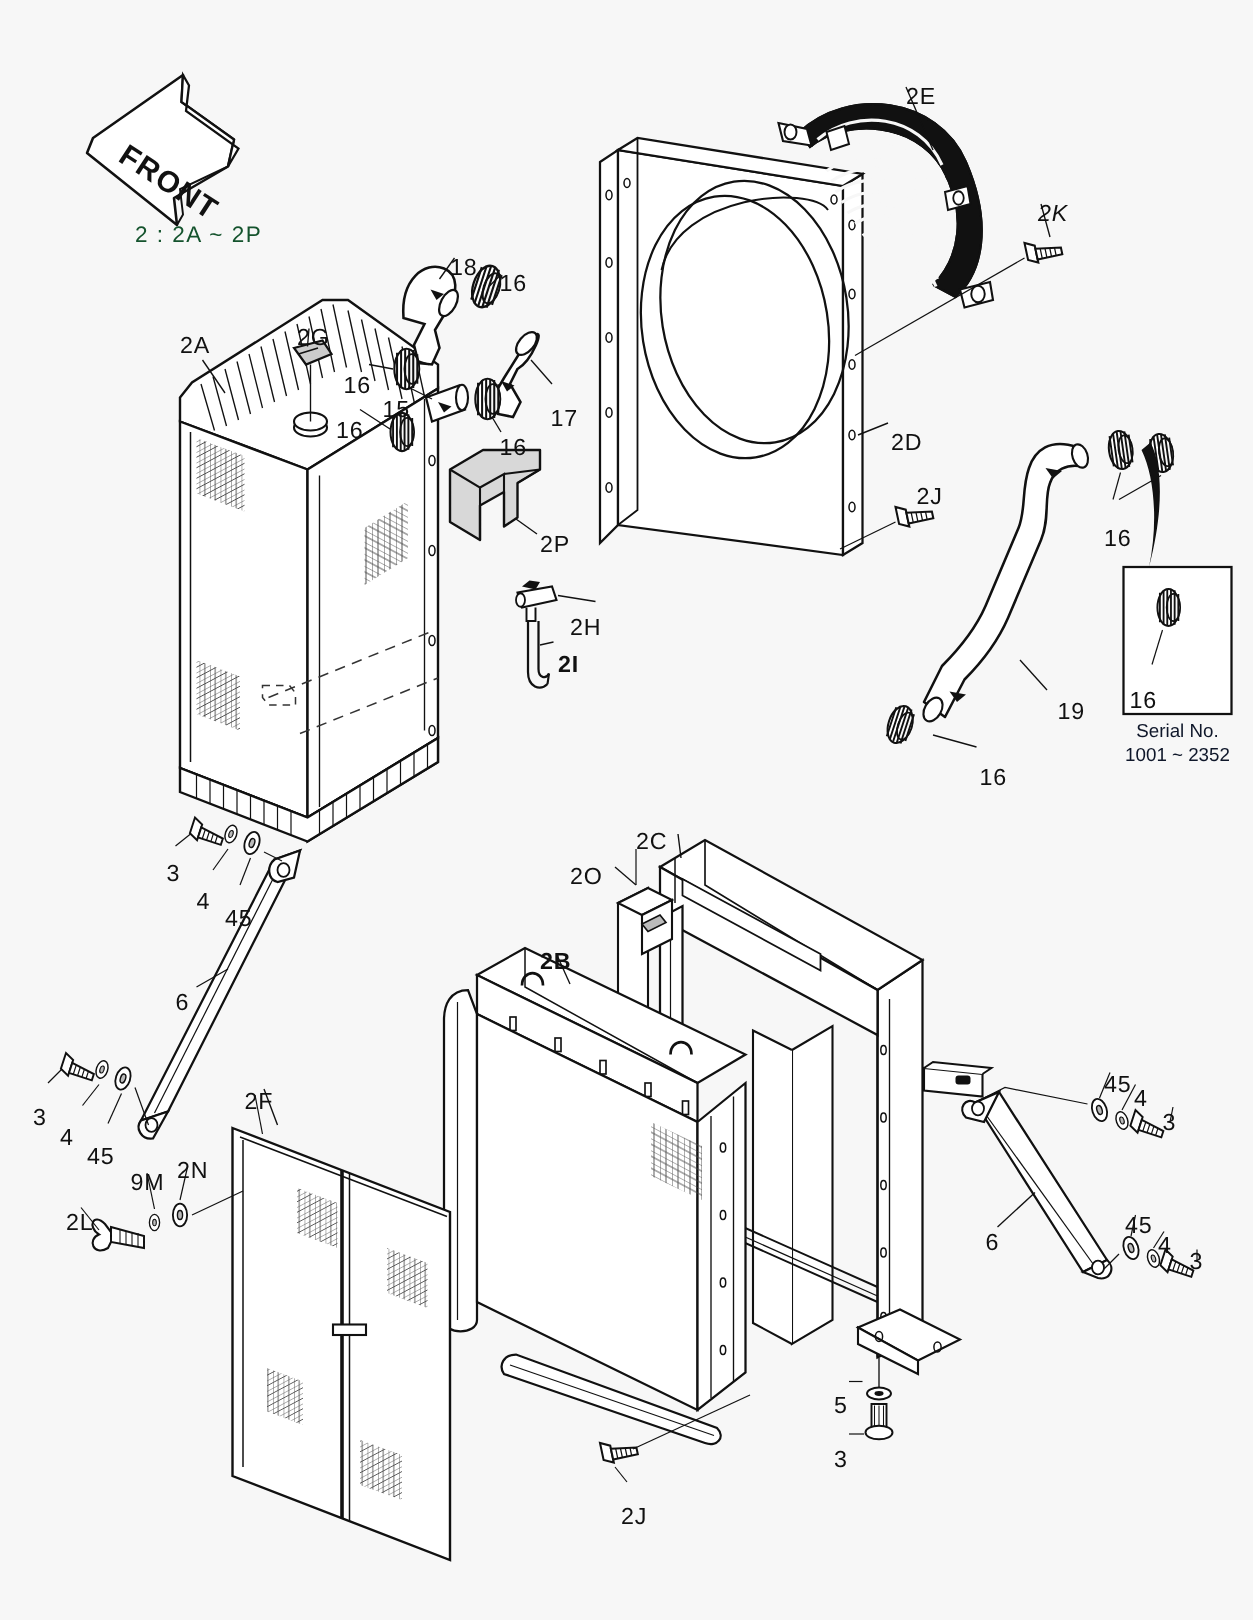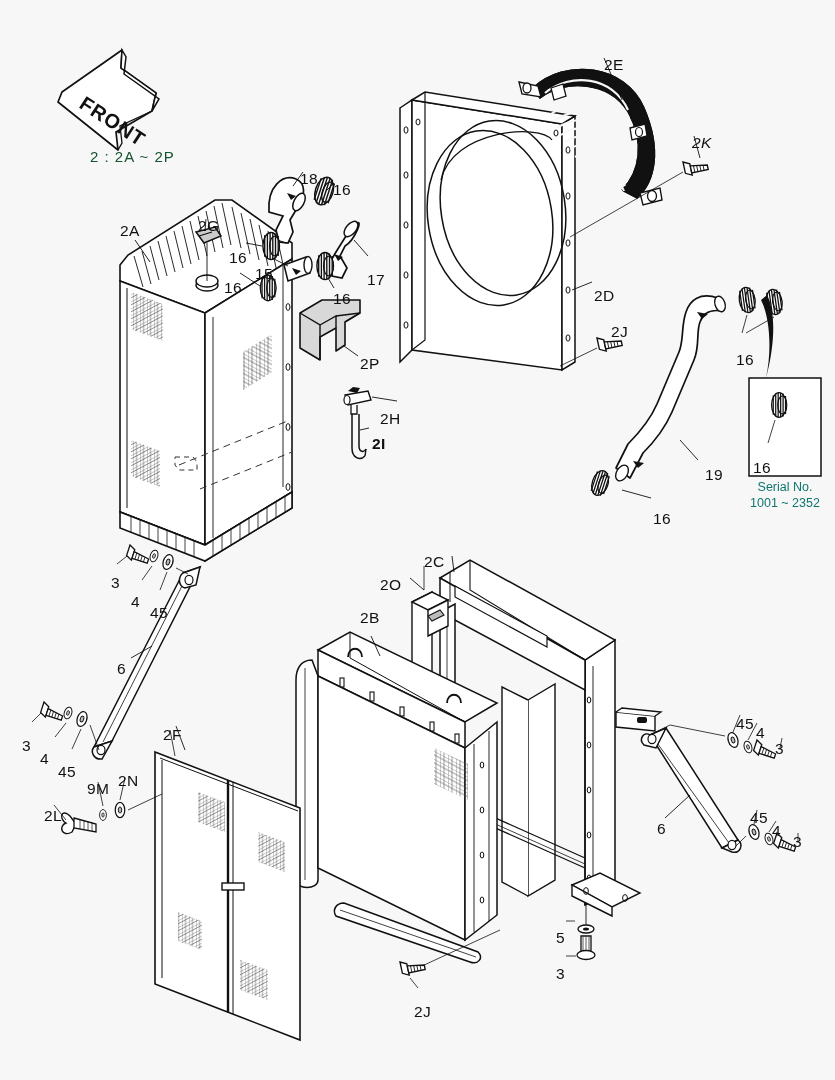--- a/index.html
+++ b/index.html
@@ -23,21 +23,21 @@
     color:#111;
     letter-spacing:.5px;
     white-space:nowrap;
     line-height:1;
     margin-top:11px;
   }
   .serial-cap{
     position:absolute;
     text-align:center;
     font-size:12.5px;
-    color:#0f766e;
+    color:#0f172a;
     line-height:1.25;
     white-space:nowrap;
   }
   .hdr{
     position:absolute;
     font-size:15px;
     letter-spacing:1px;
     color:#14532d;
   }
 </style>
@@ -530,21 +530,21 @@
       <div class="lbl" style="left: 360px; top: 345px;">2P</div>
       <div class="lbl" style="left: 380px; top: 400px;">2H</div>
       <div class="lbl" style="left: 372px; top: 425px; font-weight: bold;">2I</div>
       <div class="lbl" style="left: 705px; top: 456px;">19</div>
       <div class="lbl" style="left: 653px; top: 500px;">16</div>
       <div class="lbl" style="left: 424px; top: 543px;">2C</div>
       <div class="lbl" style="left: 380px; top: 566px;">2O</div>
       <div class="lbl" style="left: 111px; top: 564px;">3</div>
       <div class="lbl" style="left: 131px; top: 583px;">4</div>
       <div class="lbl" style="left: 150px; top: 594px;">45</div>
-      <div class="lbl" style="left: 360px; top: 599px;">2B</div>
+      <div class="lbl" style="left: 360px; top: 623px; font-weight: bold;">2B</div>
       <div class="lbl" style="left: 117px; top: 650px;">6</div>
       <div class="lbl" style="left: 736px; top: 705px;">45</div>
       <div class="lbl" style="left: 756px; top: 714px;">4</div>
       <div class="lbl" style="left: 775px; top: 730px;">3</div>
       <div class="lbl" style="left: 22px; top: 727px;">3</div>
       <div class="lbl" style="left: 163px; top: 716px;">2F</div>
       <div class="lbl" style="left: 40px; top: 740px;">4</div>
       <div class="lbl" style="left: 58px; top: 753px;">45</div>
       <div class="lbl" style="left: 87px; top: 770px;">9M</div>
       <div class="lbl" style="left: 118px; top: 762px;">2N</div>

